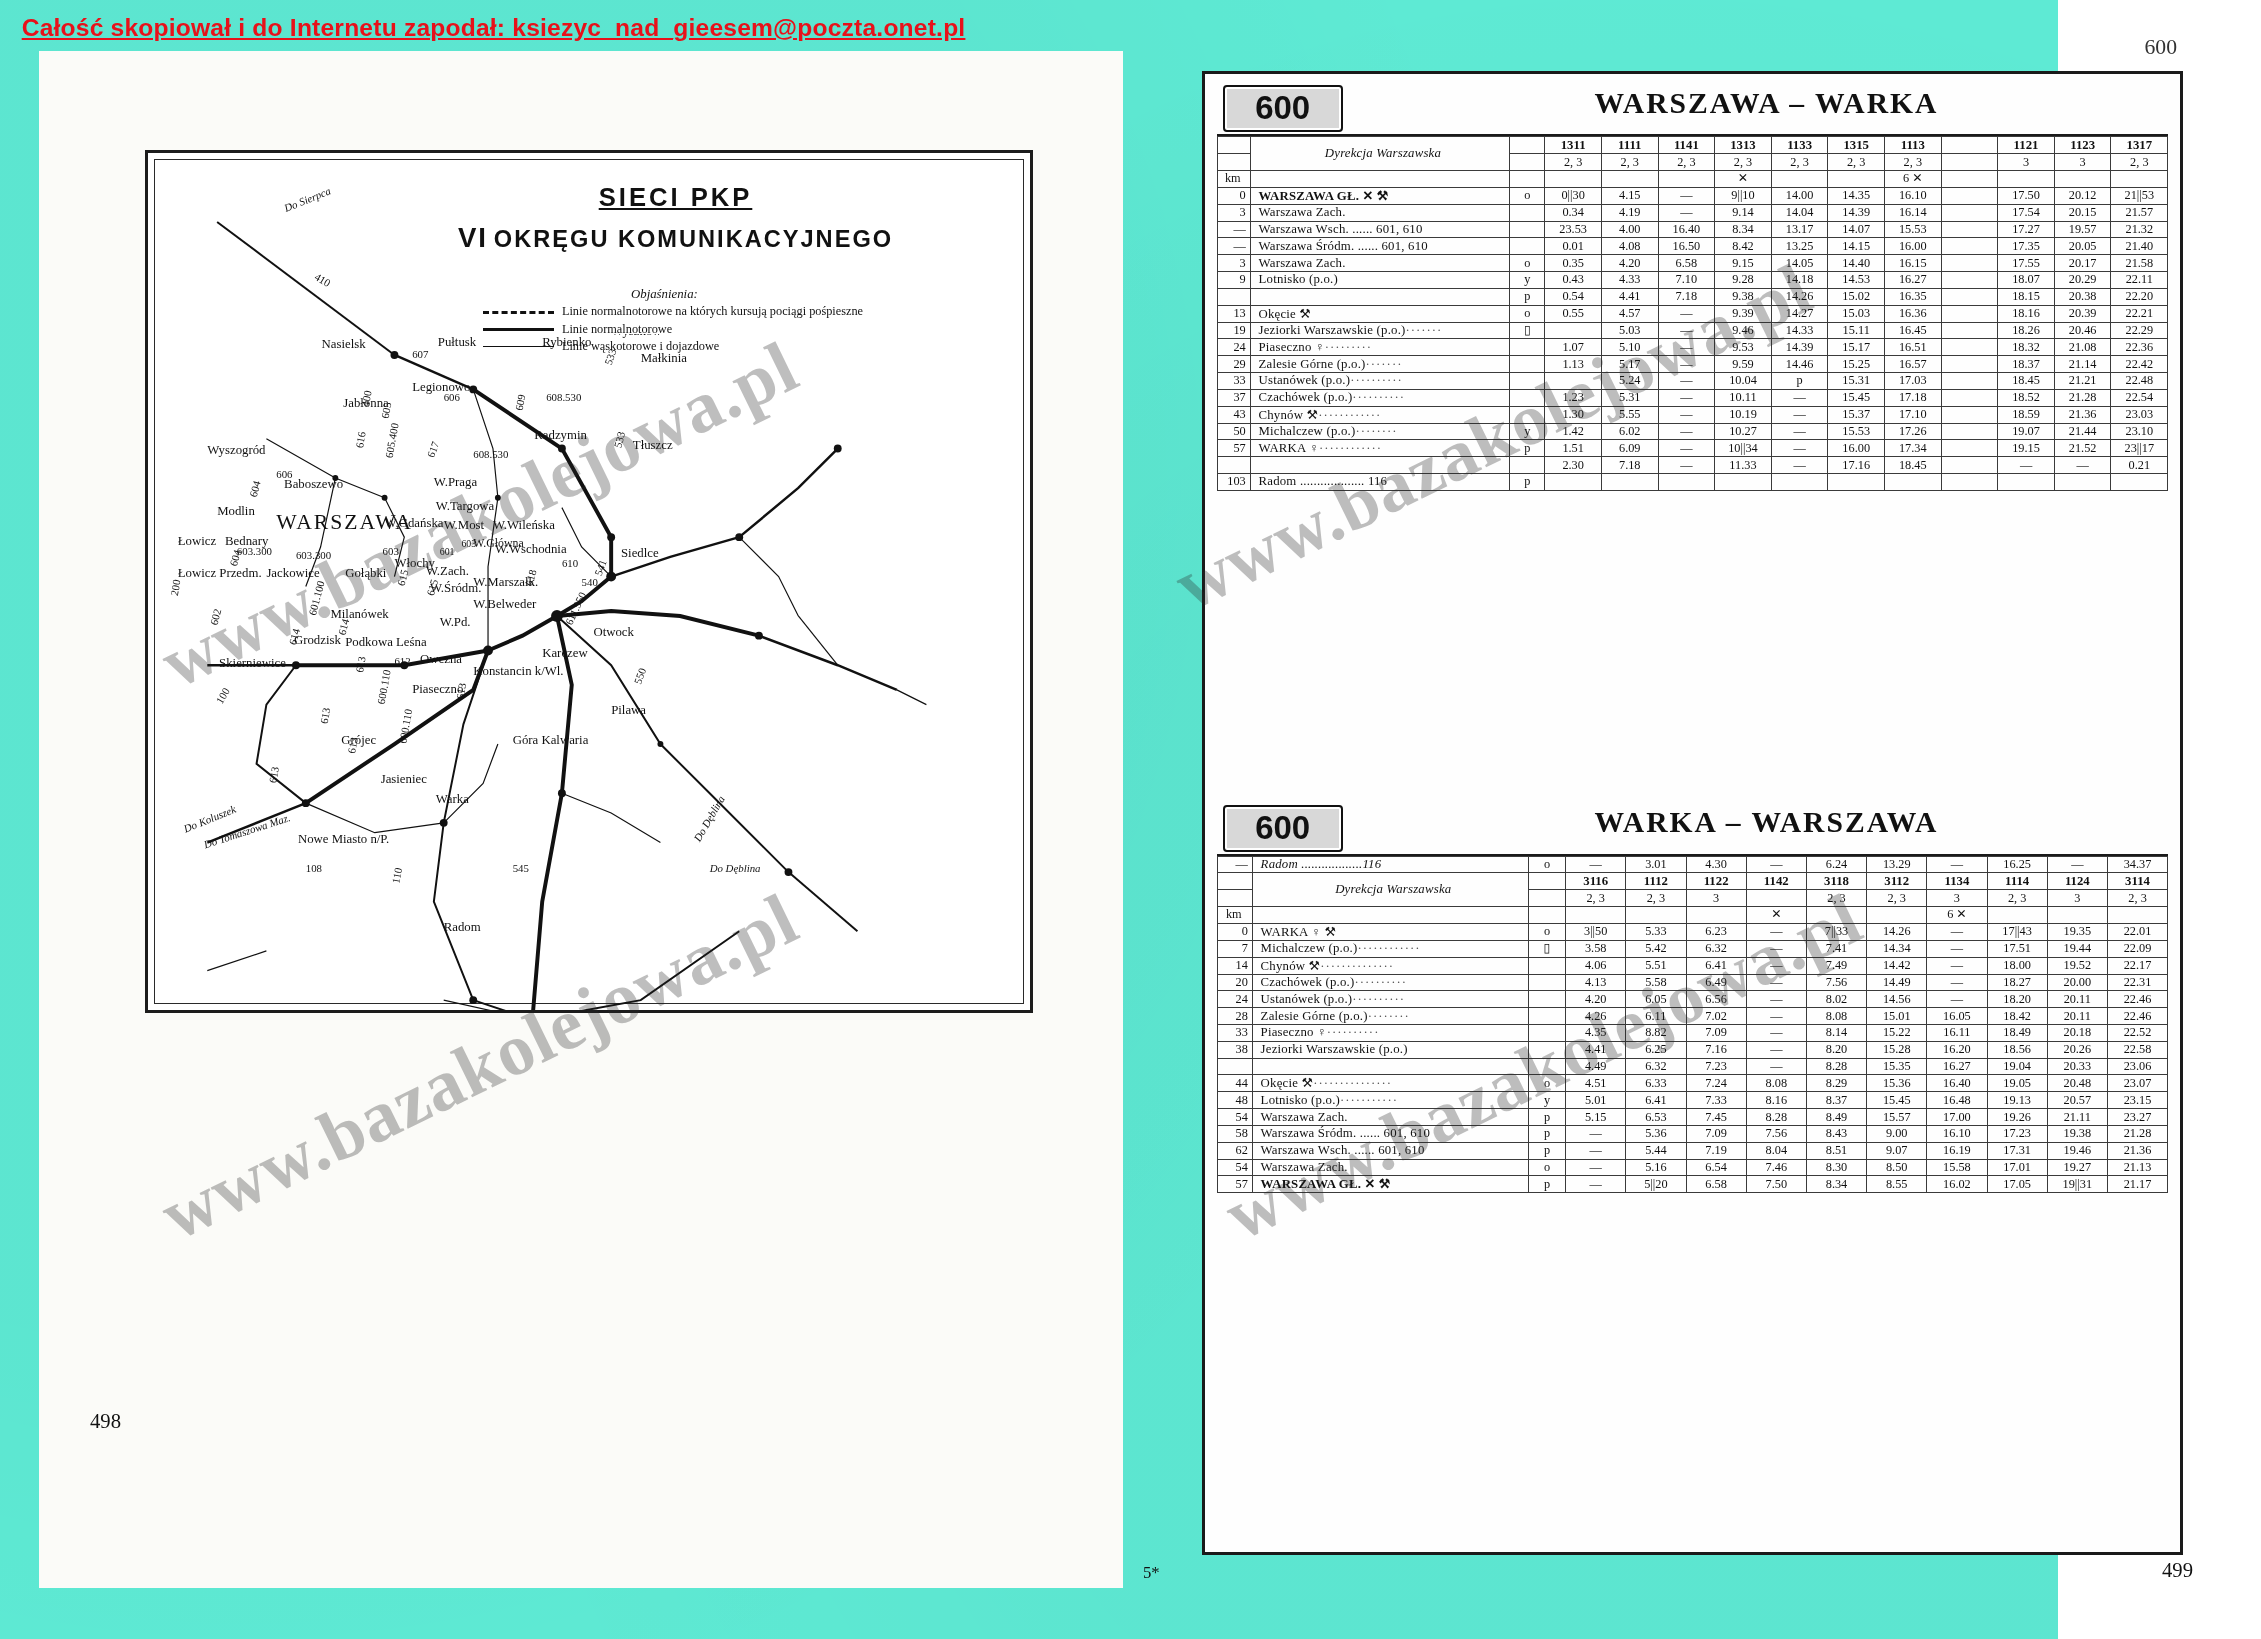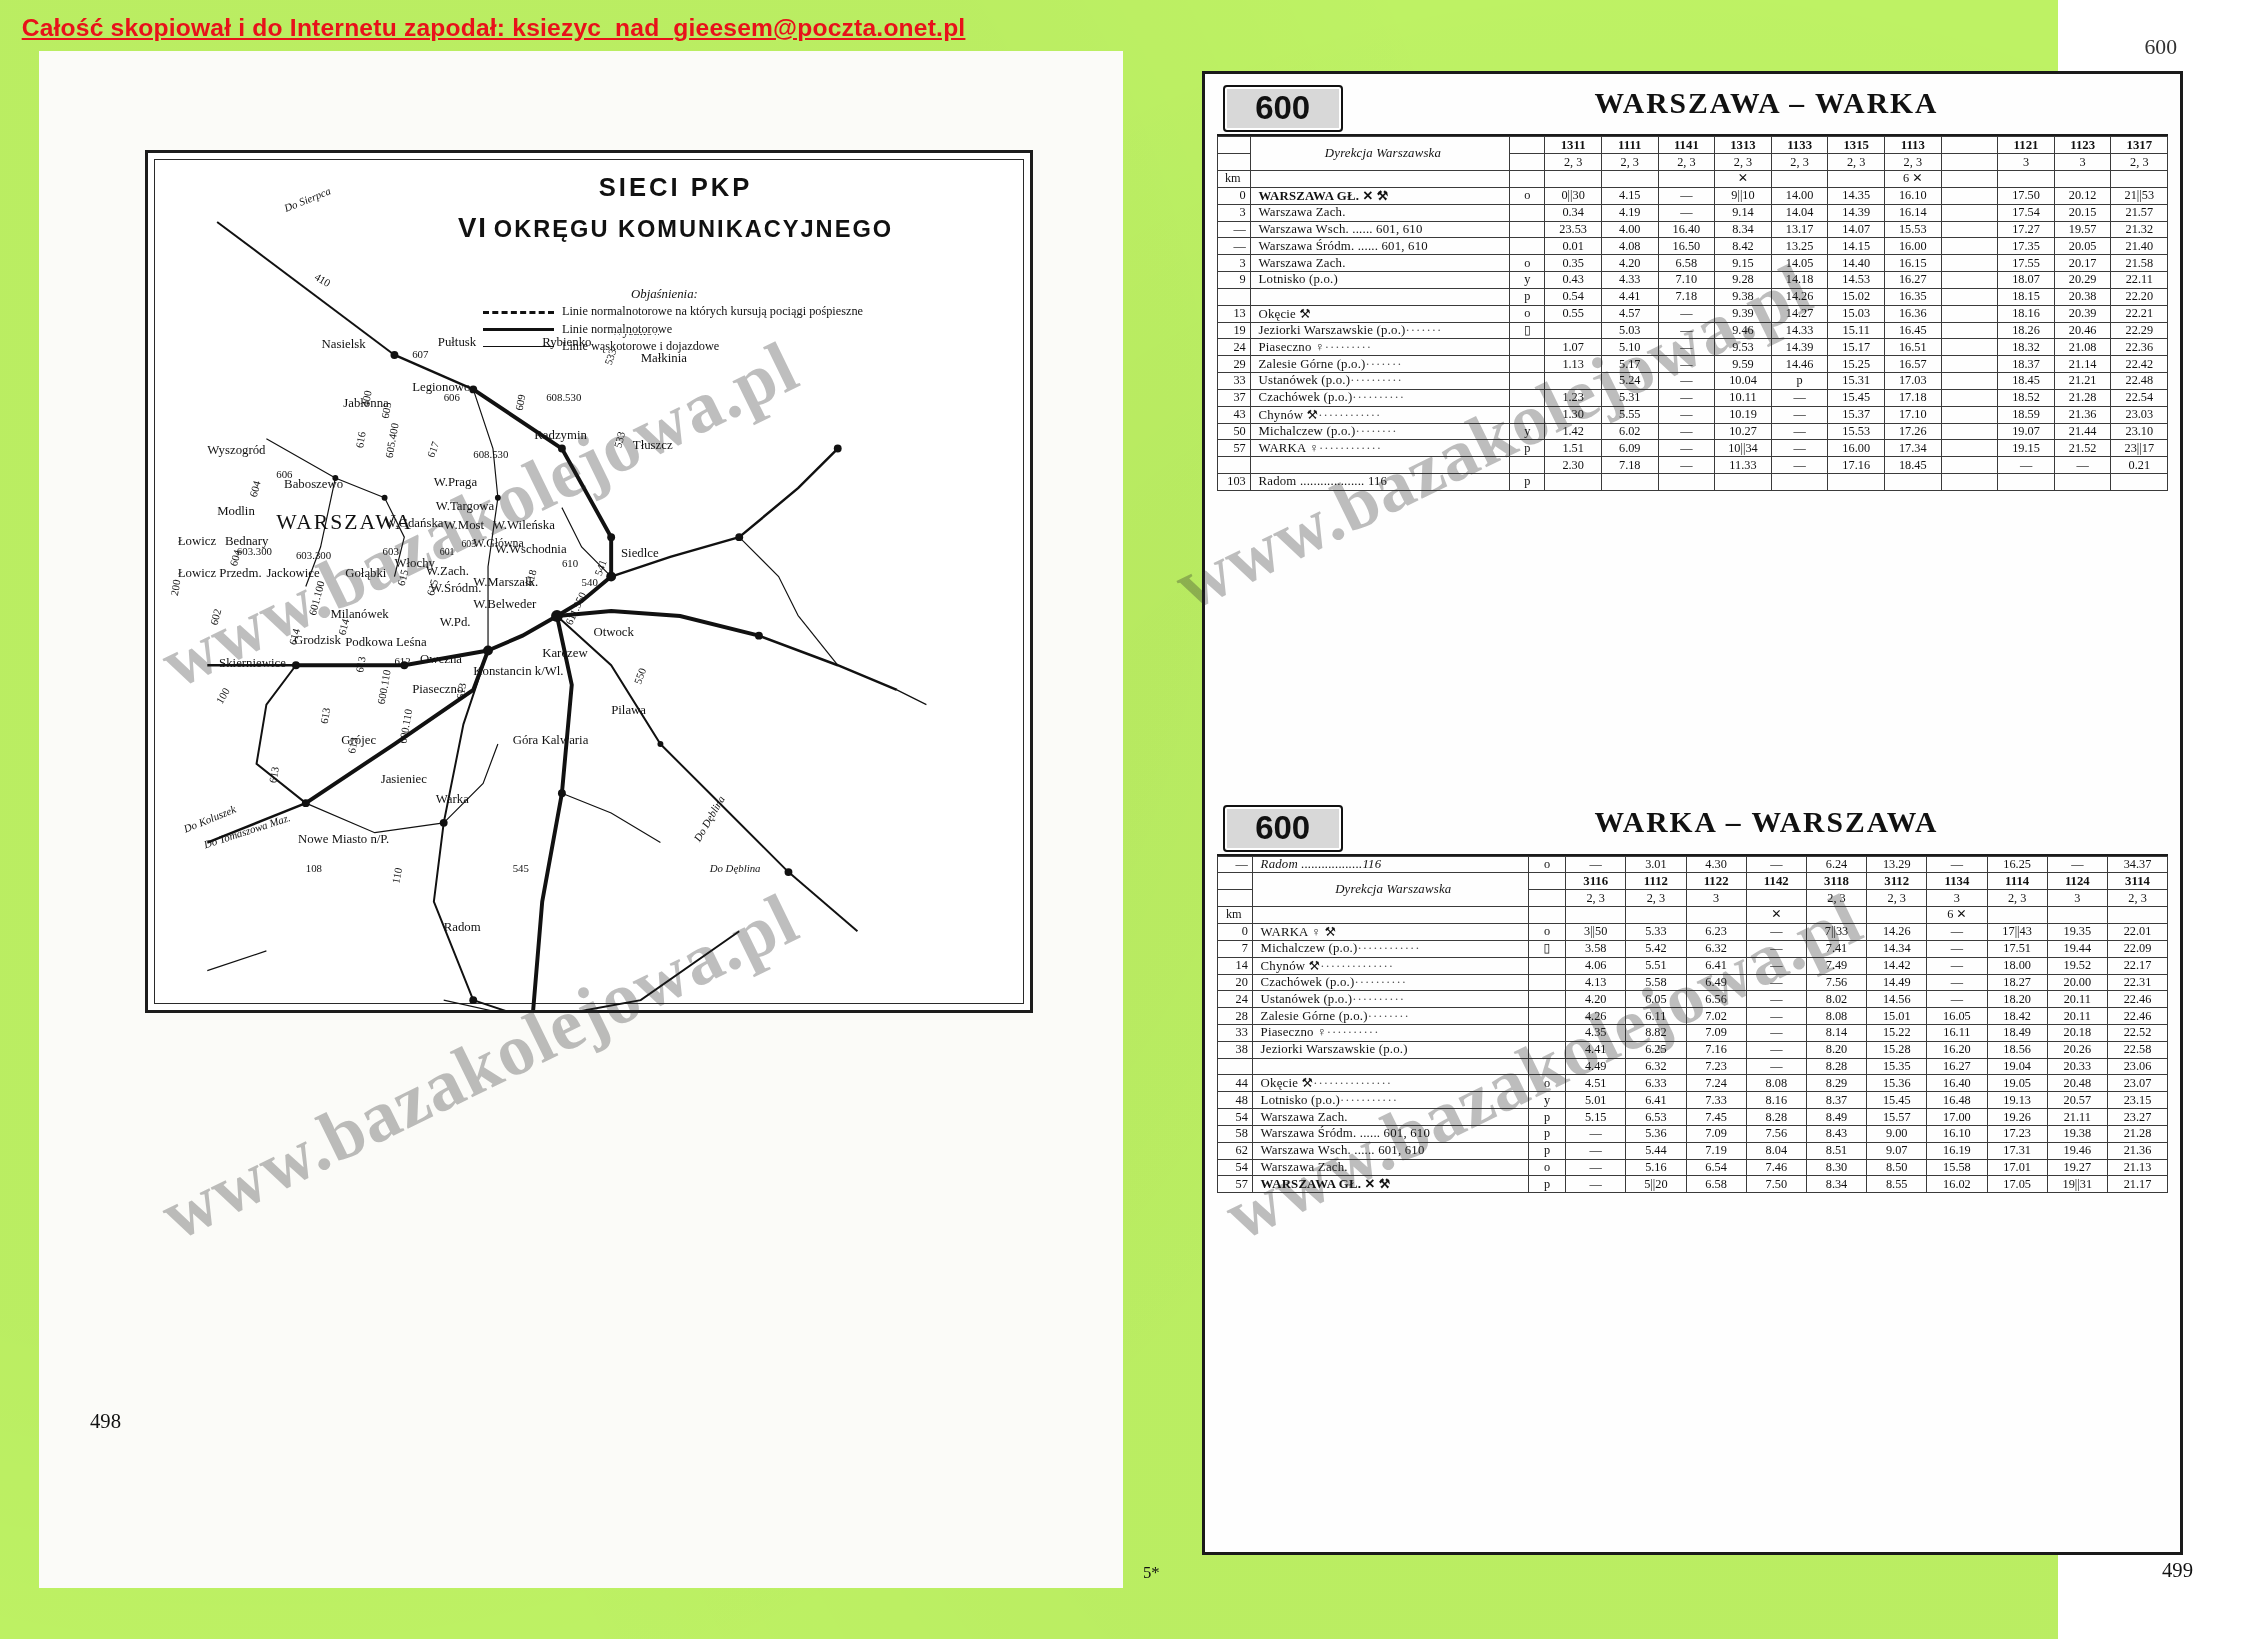--- a/index.html
+++ b/index.html
@@ -6,21 +6,21 @@
   body{
     width:2262px;height:1639px;
     background:#ffffff;
     font-family:"Liberation Serif", serif;
     position:relative;
     overflow:hidden;
   }
   
   #page{
     position:absolute;left:0;top:0;width:2058px;height:1639px;
-    background:#bef264;
+    background:#5eead4;
   }
   .scan-noise{
     position:absolute;inset:0;
     background:
       radial-gradient(circle at 12% 30%, rgba(0,0,0,0.018) 0 40%, transparent 60%),
       radial-gradient(circle at 80% 70%, rgba(0,0,0,0.02) 0 35%, transparent 60%);
     pointer-events:none;
   }
   
   #banner{
@@ -49,21 +49,21 @@
   #map-svg{position:absolute;left:0;top:0;width:100%;height:100%;}
   #legend-box{
     position:absolute;left:296px;top:17.7px;width:463px;height:163px;
     background:#ffffff;border:0;
   }
   #legend-title{
     font-family:"Liberation Sans", sans-serif;
     text-align:center;color:#111;
   }
   #legend-title .l1{display:block;font-size:30.5px;letter-spacing:3px;font-weight:600;}
-  #legend-title .l2{display:block;font-size:25.6px;letter-spacing:3px;font-weight:600;margin-top:2px;}
+  #legend-title .l2{display:block;font-size:25.6px;letter-spacing:3px;font-weight:600;margin-top:12px;text-decoration:underline;}
   #legend-title .l3{display:block;font-size:23.6px;letter-spacing:2px;font-weight:600;margin-top:10px;}
   #legend-title .l3 .rom{font-size:27.6px;margin-right:5.9px;}
   #legend-expl{
     position:absolute;left:39px;top:116px;width:414px;
     font-family:"Liberation Serif", serif;font-size:12.3px;color:#111;
   }
   #legend-expl .hdr{font-style:italic;font-size:12.8px;margin-left:148px;margin-bottom:2px;}
   #legend-expl .row{display:flex;align-items:center;margin:2.5px 0;}
   #legend-expl .key{width:71px;height:9.9px;margin-right:7.9px;position:relative;}
   #legend-expl .key i{position:absolute;left:0;right:0;top:3.9px;display:block;}

